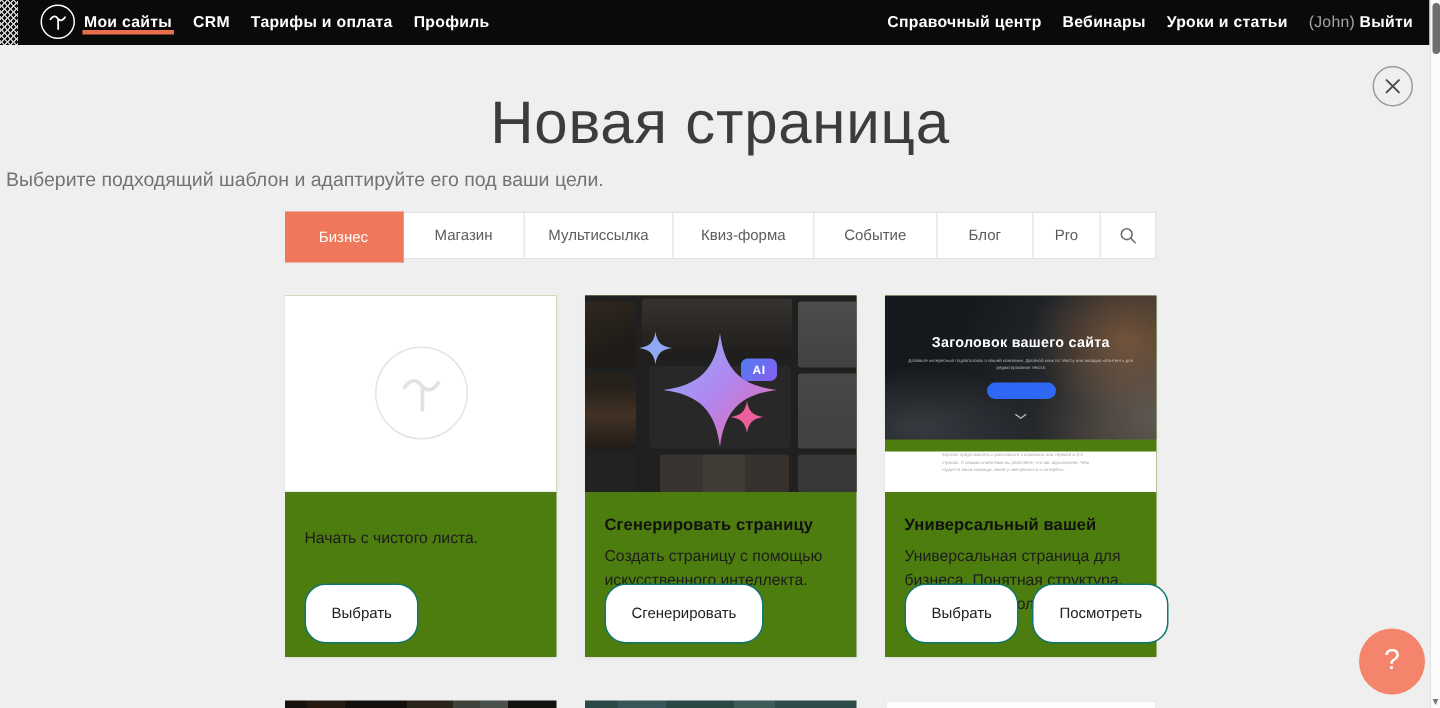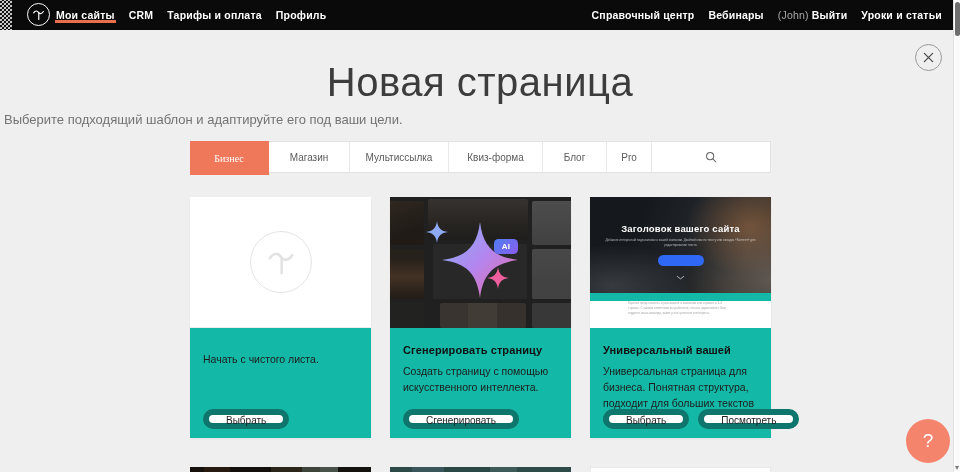--- a/index.html
+++ b/index.html
@@ -46,29 +46,29 @@
 
   
   .tabbar { position:absolute; left:190px; top:141px; width:581px; height:32px; display:flex;
     background:#fff; border:1px solid #e2e2e2; }
   .tab { height:100%; display:flex; align-items:center; justify-content:center;
     font-size:10px; color:#5c5c5c; border-right:1px solid #e8e8e8; cursor:pointer; white-space:nowrap; }
   .tab:last-child { border-right:none; }
   .tab.active { background:#f0785a; color:#fff; border-right-color:#f0785a; margin:-1px 0 -1px -1px; height:34px; }
 
   
-  .card { position:absolute; top:197px; width:181px; height:241px; background:#14b8a6;
+  .card { position:absolute; top:197px; width:181px; height:241px; background:#4d7c0f;
     box-shadow:0 1px 2px rgba(0,0,0,.05); }
   .card.c1 { left:190px; } .card.c2 { left:390px; } .card.c3 { left:590px; }
   .preview { position:relative; width:100%; height:131px; overflow:hidden; }
   .info { position:relative; padding:16px 13px 0; height:110px; }
   .card-title { font-size:11px; font-weight:700; color:#111; letter-spacing:.1px; }
   .card-desc { margin-top:8px; font-size:10.5px; line-height:1.5; color:#1c1c1c; }
   .btn-row { position:absolute; left:13px; bottom:9px; display:flex; gap:9px; }
-  .pill-btn { height:20px; padding:0 17px; border-radius:14px; border:6px solid #0f766e;
+  .pill-btn { height:40px; padding:0 17px; border-radius:14px; border:1px solid #0f766e;
     background:#fff; font-size:10px; color:#222; cursor:pointer; white-space:nowrap;
     font-family:"Liberation Sans", sans-serif;text-align:right; }
 
   
   .preview.blank { border-bottom:1px solid #ededed; display:flex; align-items:center; justify-content:center; background:#fff; }
   .blank-logo { width:62px; height:62px; border:1.5px solid #e4e4e4; border-radius:50%;
     display:flex; align-items:center; justify-content:center; }
 
   
   .preview.ai { background:#2d2d2d; }
@@ -137,49 +137,50 @@
     </div>
   </nav>
 
   <nav class="nav-right">
     <div class="nav-item">
       <span>Справочный центр</span>
     </div>
     <div class="nav-item">
       <span>Вебинары</span>
     </div>
+    <div class="nav-item">
+      <span>Уроки и статьи</span>
+    </div>
     <div class="nav-item nav-user">
       <span class="dim">(John)</span>
       <span>Выйти</span>
-    </div>
-    <div class="nav-item">
-      <span>Уроки и статьи</span>
     </div>
   </nav>
 </header>
 
 <div class="scrollbar">
   <div class="scroll-thumb"></div>
   <div class="scroll-arrow-down"></div>
 </div>
 
 <button class="close-btn">
   <svg width="11" height="11" viewBox="0 0 12 12">
     <path d="M1.5 1.5 L10.5 10.5 M10.5 1.5 L1.5 10.5" stroke="#4a4a4a" stroke-width="1.4" stroke-linecap="round"></path>
   </svg>
 </button>
 
 <h1 class="page-title">Новая страница</h1>
 <p class="page-subtitle">Выберите подходящий шаблон и адаптируйте его под ваши цели.</p>
 
 <div class="tabbar">
-  <div class="tab active" style="flex:0 0 79px;font-family:Liberation Serif, serif;">Бизнес</div>
+  <div class="tab active" style="flex:0 0 79px;">Бизнес</div>
   <div class="tab" style="flex:0 0 81px;">Магазин</div>
   <div class="tab" style="flex:0 0 99px;">Мультиссылка</div>
   <div class="tab" style="flex:0 0 94px;">Квиз-форма</div>
+  <div class="tab" style="flex:0 0 82px;">Событие</div>
   <div class="tab" style="flex:0 0 64px;">Блог</div>
   <div class="tab" style="flex:0 0 45px;">Pro</div>
   <div class="tab" style="flex:1 1 auto;">
     <svg width="12" height="12" viewBox="0 0 14 14">
       <circle cx="6" cy="6" r="4.2" fill="none" stroke="#6a6a6a" stroke-width="1.2"></circle>
       <path d="M9.2 9.2 L12.6 12.6" stroke="#6a6a6a" stroke-width="1.2" stroke-linecap="round"></path>
     </svg>
   </div>
 </div>
 

